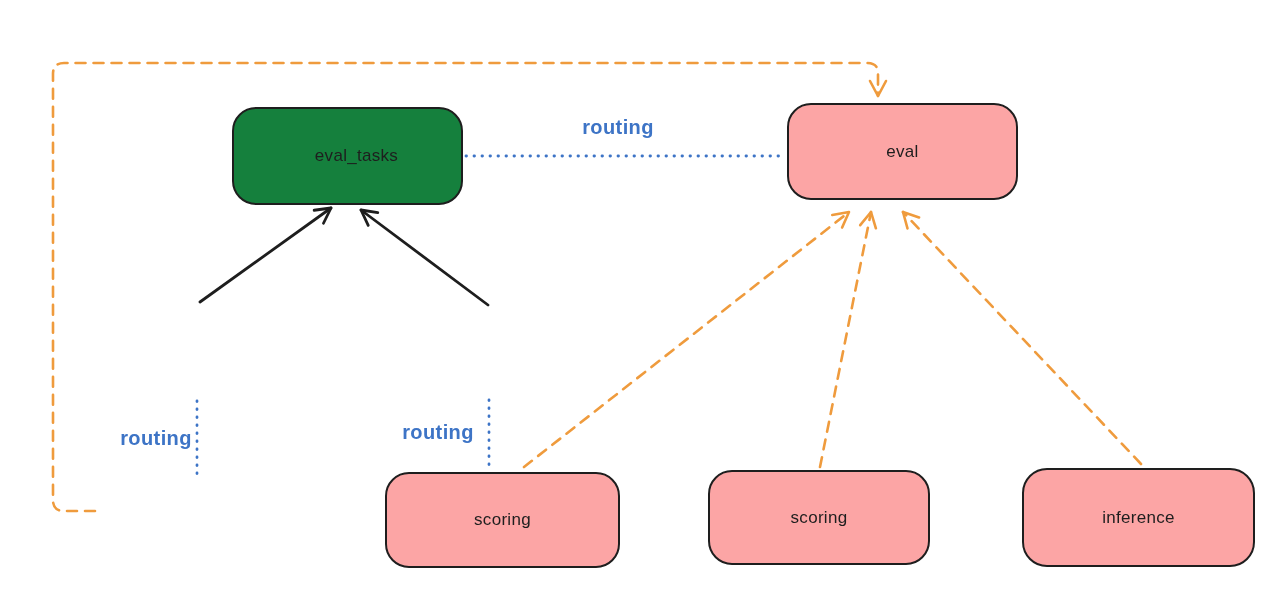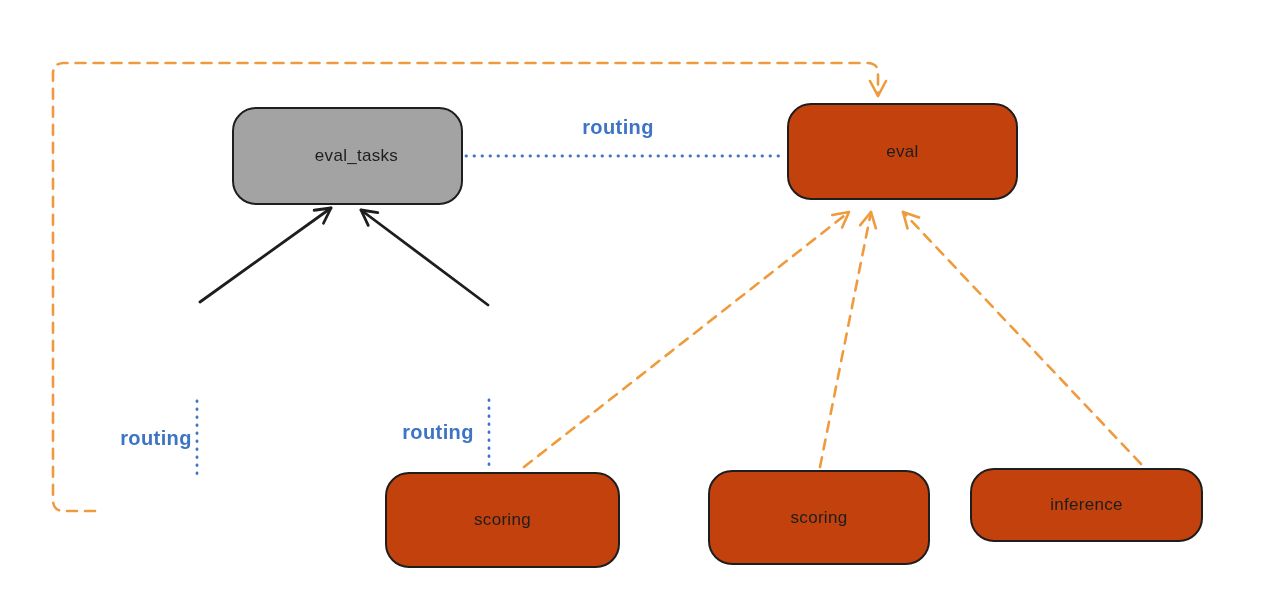--- a/index.html
+++ b/index.html
@@ -27,22 +27,22 @@
     box-sizing: border-box;
     border: 2.5px solid #1e1e1e;
     border-radius: 24px;
     display: flex;
     align-items: center;
     justify-content: center;
     color: #1e1e1e;
     font-size: 17px;
     letter-spacing: 0.3px;
   }
-  .node-blue  { background: #a3a3a3; padding-left: 18px; }
-  .node-green { background: #c2410c; }
+  .node-blue  { background: #15803d; padding-left: 18px; }
+  .node-green { background: #fca5a5; }
   .edge-label {
     position: absolute;
     transform: translate(-50%, -50%);
     color: #3d74c6;
     font-size: 20px;
     font-weight: 600;
     letter-spacing: 0.4px;
     white-space: nowrap;
   }
 </style>
@@ -86,21 +86,21 @@
 
 
   <div class="node node-green" style="left:385px; top:472px; width:235px; height:96px;text-align:center;">
     <span>scoring</span>
   </div>
 
   <div class="node node-green" style="left:708px; top:470px; width:222px; height:95px;">
     <span>scoring</span>
   </div>
 
-  <div class="node node-green" style="left:970px; top:468px; width:233px; height:74px;">
+  <div class="node node-green" style="left:1022px; top:468px; width:233px; height:99px;border-radius:25px;">
     <span>inference</span>
   </div>
 
   <div class="edge-label" style="left:618px; top:127px;">routing</div>
 
   <div class="edge-label" style="left:156px; top:438px;">routing</div>
 
   <div class="edge-label" style="left:438px; top:432px;">routing</div>
 
 </div>

